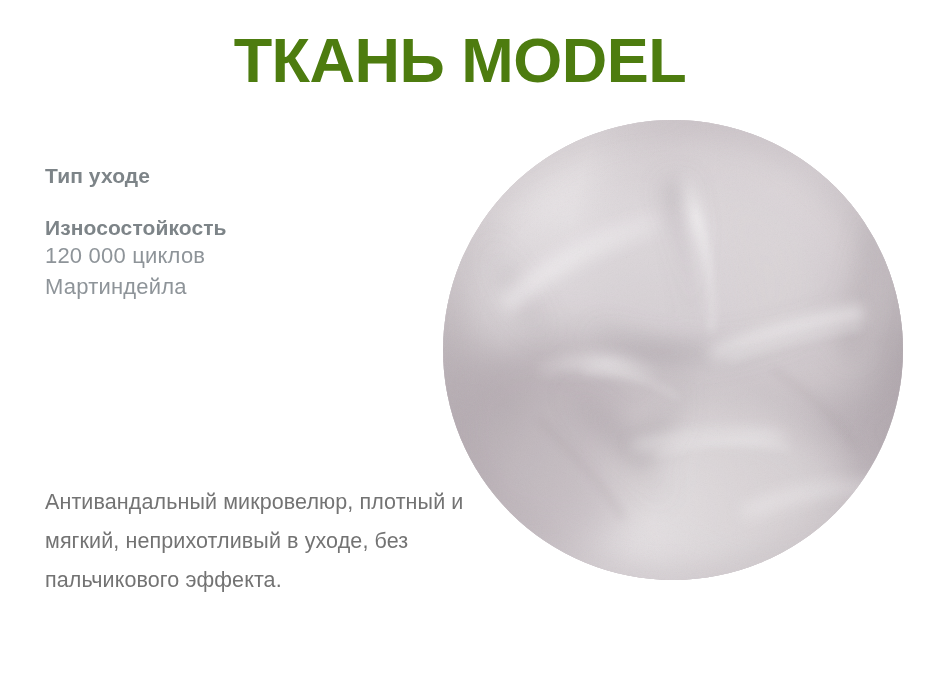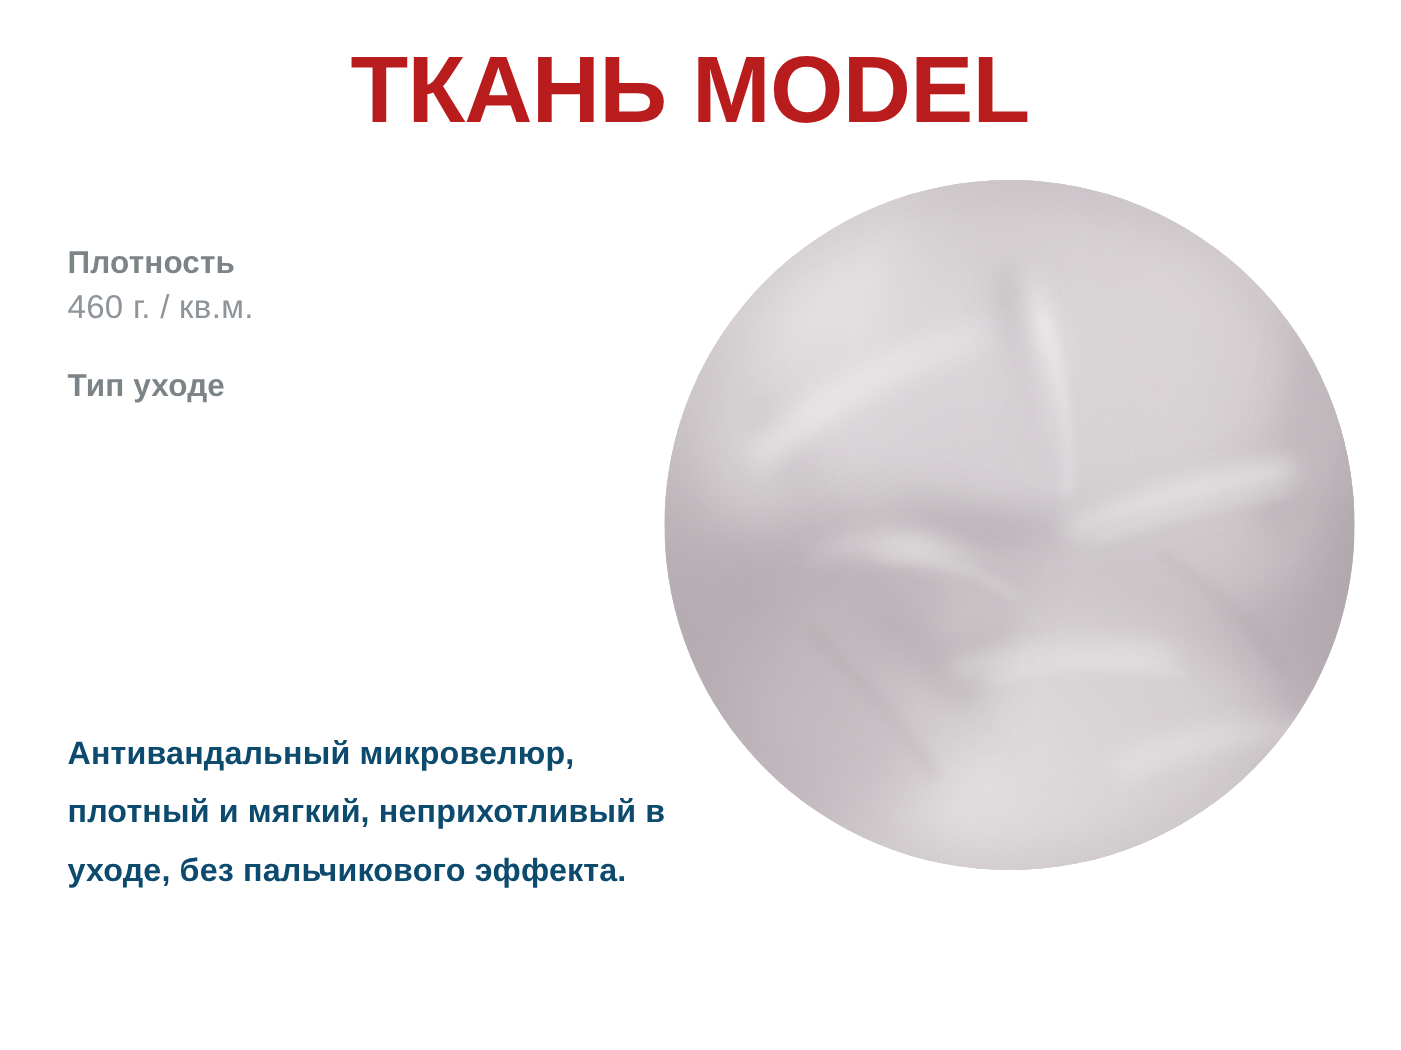--- a/index.html
+++ b/index.html
@@ -24,21 +24,21 @@
   
   .title {
     position: absolute;
     left: 0;
     top: 26px;
     width: 920px;
     text-align: center;
     font-size: 63px;
     font-weight: 700;
     letter-spacing: -0.5px;
-    color: #b91c1c;
+    color: #4d7c0f;
     line-height: 1.08;
     white-space: nowrap;
   }
 
   
   .specs {
     position: absolute;
     left: 45px;
     top: 162px;
     width: 400px;
@@ -61,22 +61,22 @@
     letter-spacing: 0.2px;
   }
 
   
   .description {
     position: absolute;
     left: 45px;
     top: 483px;
     width: 420px;
     font-size: 21.5px;
-    font-weight: 700;
-    color: #0c4a6e;
+    font-weight: 400;
+    color: #737373;
     line-height: 39px;
     letter-spacing: 0.1px;
   }
 
   
   .photo-circle {
     position: absolute;
     left: 443px;
     top: 120px;
     width: 460px;
@@ -93,29 +93,29 @@
 </style>
 </head>
 <body>
 
 <div class="slide">
 
   <div class="title">ТКАНЬ MODEL</div>
 
   <div class="specs">
 
-    <div class="spec-block">
-      <div class="spec-label">Плотность</div>
-      <div class="spec-value">460 г. / кв.м.</div>
-    </div>
 
     <div class="spec-block">
       <div class="spec-label">Тип уходе</div>
     </div>
 
+    <div class="spec-block">
+      <div class="spec-label">Износостойкость</div>
+      <div class="spec-value" style="max-width: 250px;">120 000 циклов Мартиндейла</div>
+    </div>
 
   </div>
 
   <div class="description">Антивандальный микровелюр, плотный и мягкий, неприхотливый в уходе, без пальчикового эффекта.</div>
 
   <div class="photo-circle">
     <svg viewBox="0 0 460 460" preserveAspectRatio="xMidYMid slice">
       <defs>
         <linearGradient id="bgBase" x1="0" y1="0" x2="1" y2="1">
           <stop offset="0%" stop-color="#d6d0d3"></stop>

